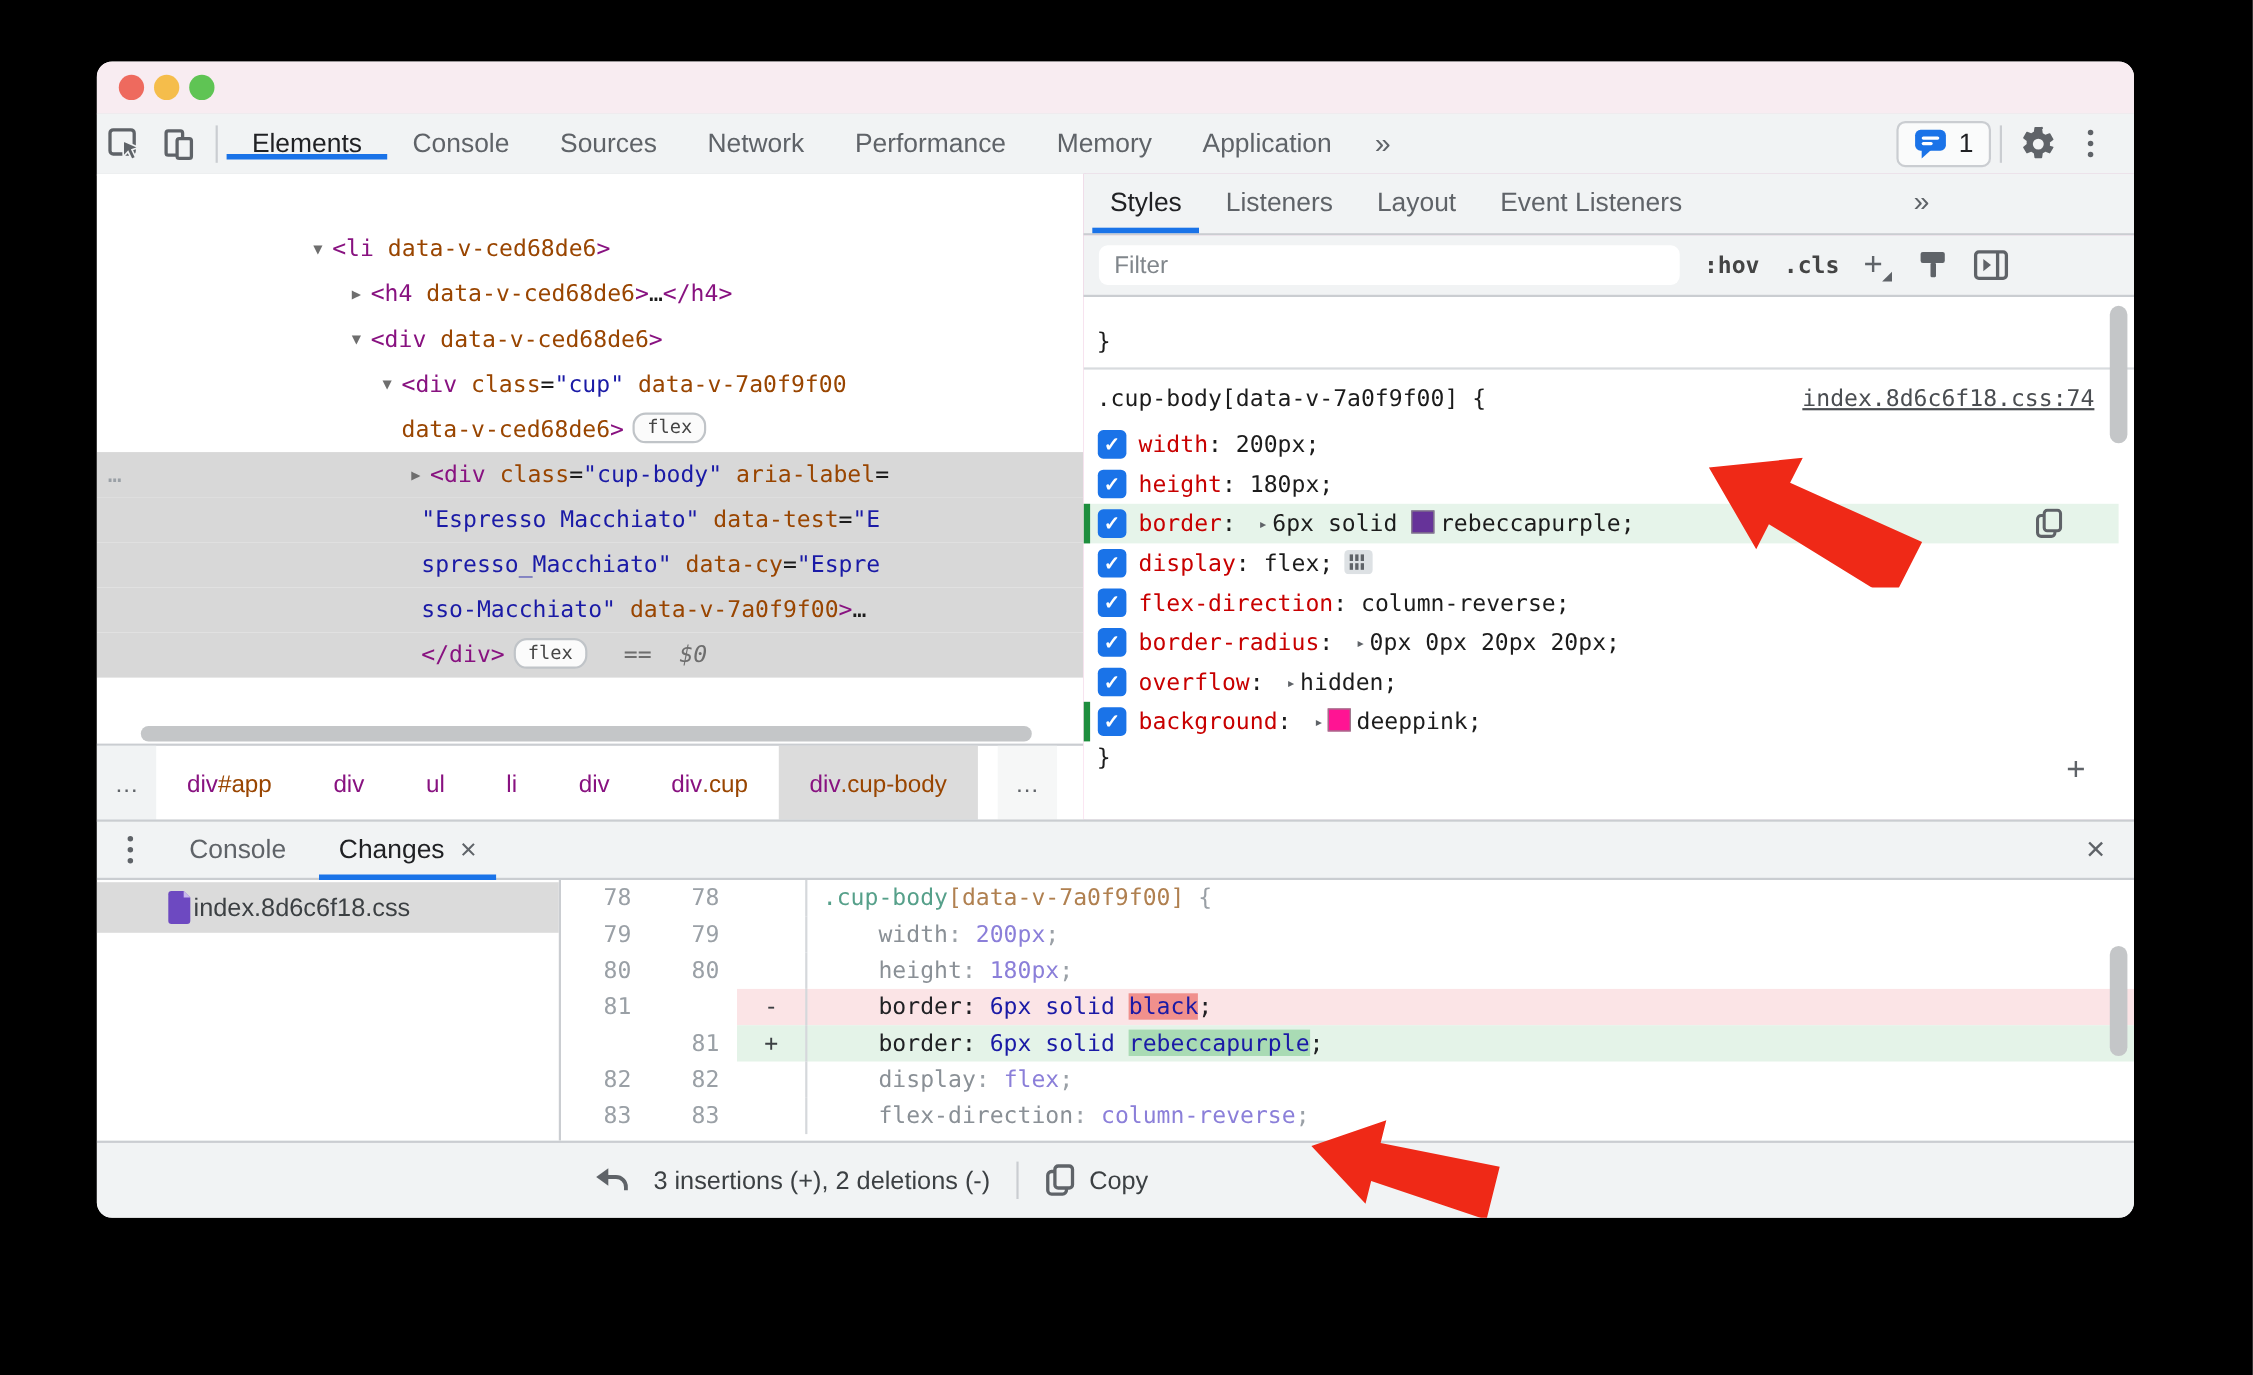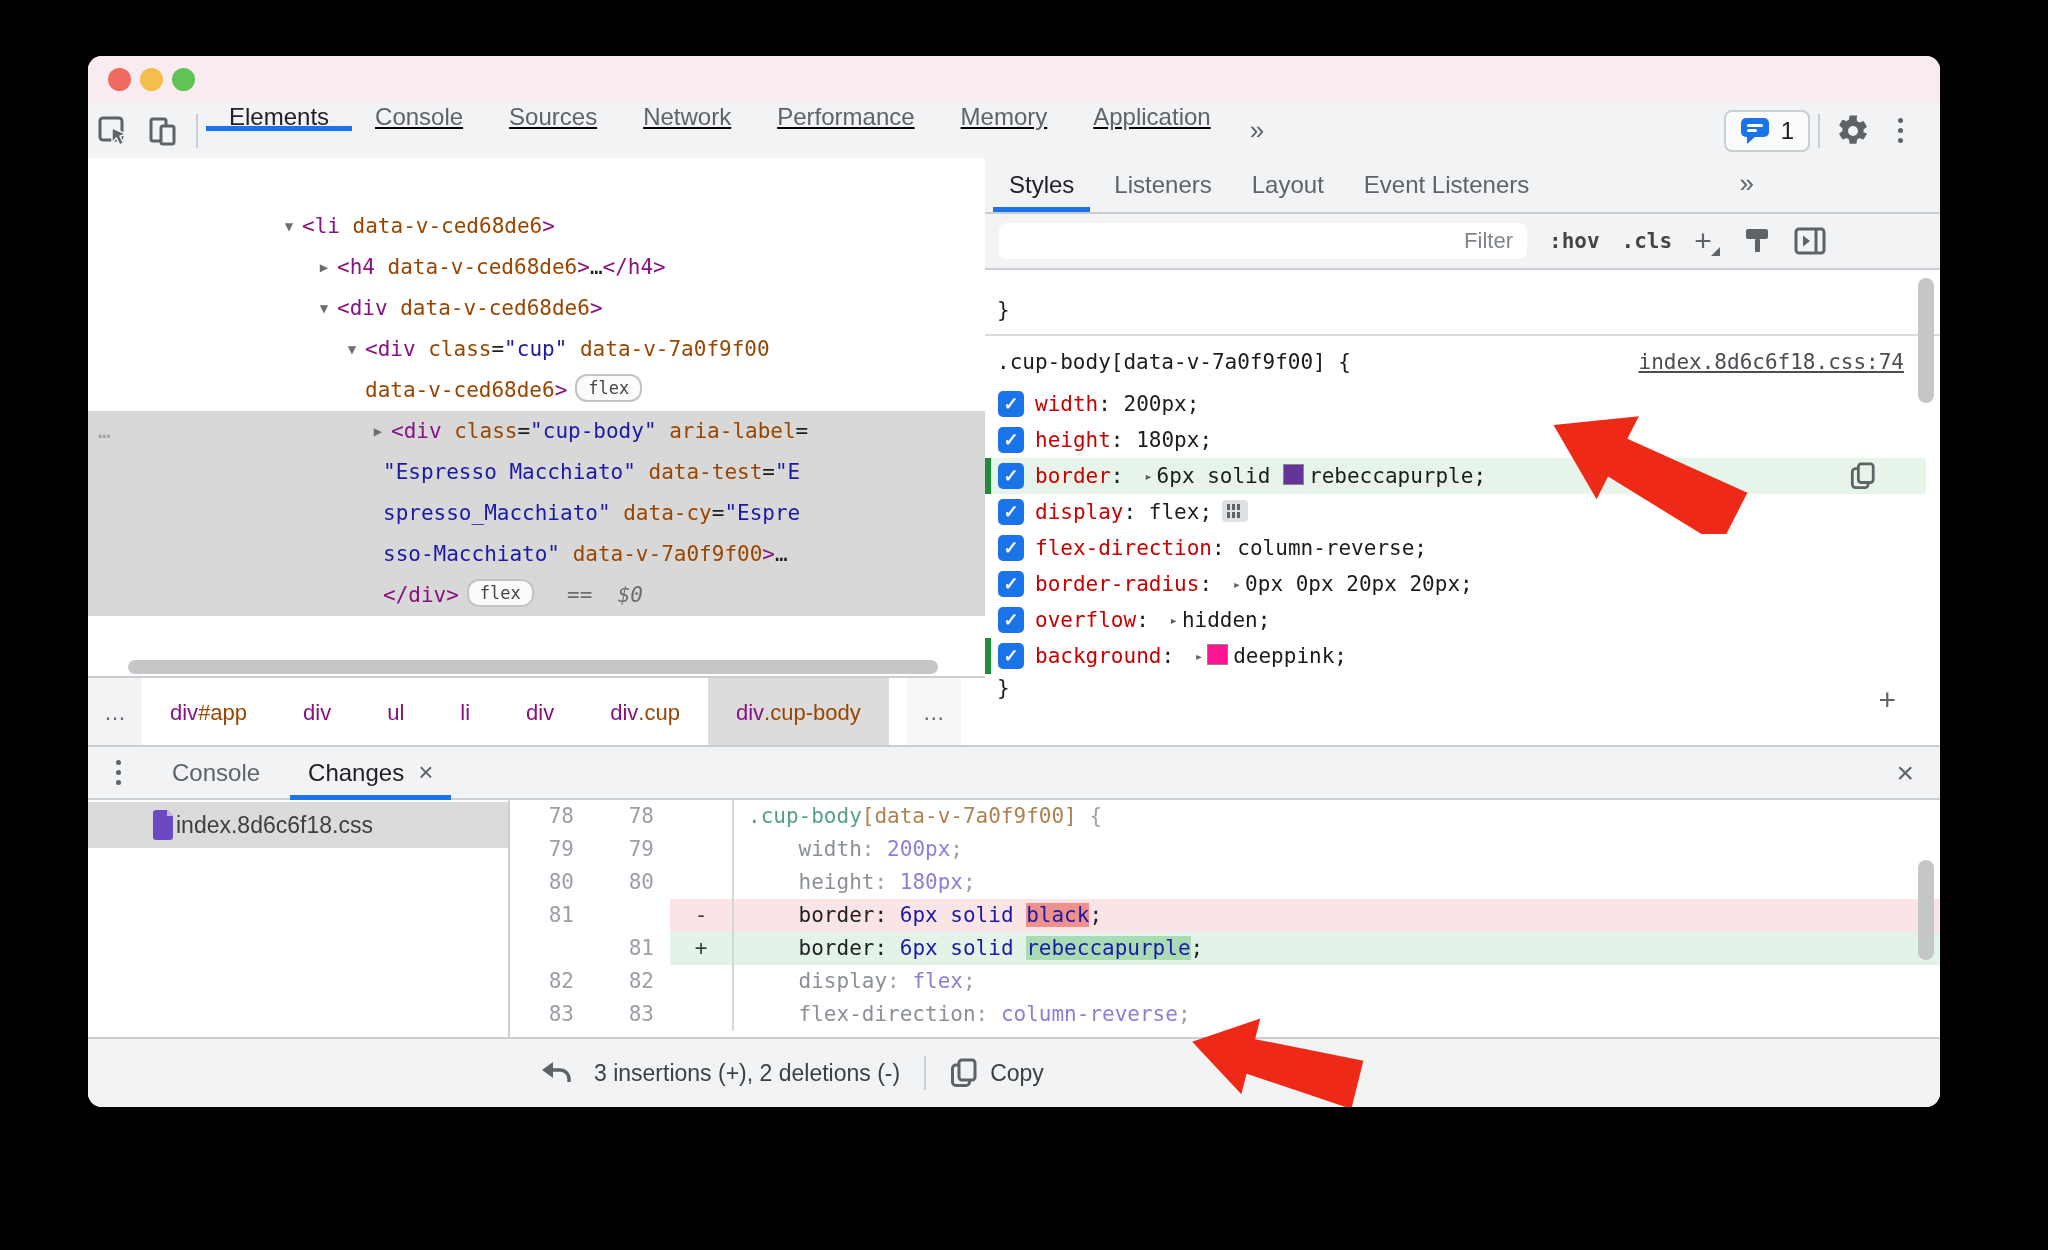--- a/index.html
+++ b/index.html
@@ -11,21 +11,21 @@
   .titlebar{position:absolute;left:0;top:0;width:100%;height:47px;background:#F8ECF1;
             border-bottom:1px solid #E3D4DB;display:flex;align-items:center;justify-content:center;}
   .lights{position:absolute;left:20px;top:12px;display:flex;gap:9px;}
   .light{width:23px;height:23px;border-radius:50%;}
   .title{font-size:26px;font-weight:bold;color:#30262B;}
   
   .toolbar{position:absolute;left:0;top:47px;width:100%;height:55px;background:#F1F3F4;
            border-bottom:2px solid #CACDD1;display:flex;align-items:stretch;}
   .tbicon{display:flex;align-items:center;justify-content:center;width:50px;flex:none;}
   .vdiv{width:2px;height:34px;background:#CACDD1;align-self:center;margin:0 8px;flex:none;}
-  .mtabs{display:flex;align-items:flex-start;text-decoration:underline;}
+  .mtabs{display:flex;align-items:center;}
   .mtab{padding:0 23px;display:flex;align-items:center;font-size:24px;color:#5F6368;position:relative;cursor:default;}
   .mtab.active{color:#202124;}
   .mtab.active::after{content:"";position:absolute;left:0;right:0;bottom:0;height:5px;background:var(--accent);}
   .chev{font-size:26px;color:#5F6368;display:flex;align-items:center;padding:0 16px;}
   .tb-right{margin-left:auto;display:flex;align-items:center;padding-right:18px;}
   .issues-btn{display:flex;align-items:center;gap:10px;border:2px solid #CACDD1;border-radius:8px;
               background:#FAFBFB;height:38px;padding:0 14px;font-size:24px;color:#202124;}
   
   .content{position:absolute;left:0;top:102px;width:100%;height:587px;}
   .elements-panel{position:absolute;left:0;top:0;width:897px;height:587px;background:#fff;border-right:2px solid #CACDD1;}
@@ -53,21 +53,21 @@
   .crumb{padding:0 28px;display:flex;align-items:center;align-self:stretch;}
   .crumb.csel{background:#DCDCDC;}
   
   .styles-panel{position:absolute;left:897px;top:0;width:955px;height:587px;background:#f9a8d4;}
   .stabs{height:56px;background:#F1F3F4;border-bottom:2px solid #CACDD1;display:flex;align-items:stretch;padding-left:4px;box-sizing:border-box;}
   .stab{padding:0 20px;display:flex;align-items:center;font-size:24px;color:#5F6368;position:relative;}
   .stab.active{color:#202124;}
   .stab.active::after{content:"";position:absolute;left:4px;right:4px;bottom:0;height:5px;background:var(--accent);}
   .stoolbar{height:54px;background:#F1F3F4;border-bottom:2px solid #CACDD1;display:flex;align-items:center;padding:0 14px;gap:22px;}
   .sfilter{width:500px;height:36px;border:none;border-radius:8px;background:#fff;font-size:22px;color:#202124;
-           padding:0 14px;outline:none;flex:none;text-align:right;}
+           padding:0 14px;outline:none;flex:none;}
   .sfilter::placeholder{color:#80868B;}
   .ttxt{font-family:"DejaVu Sans Mono",monospace;font-size:21px;font-weight:bold;color:#444;}
   .plusbtn{font-size:30px;color:#5F6368;position:relative;padding-right:8px;}
   .plusbtn::after{content:"";position:absolute;right:0;bottom:2px;border-left:9px solid transparent;border-bottom:9px solid #5F6368;}
   .sbody{position:absolute;left:0;top:112px;width:100%;height:475px;background:#fff;overflow:hidden;}
   .sbrace{font-family:"DejaVu Sans Mono",monospace;font-size:21px;color:#1C1C1C;padding:28px 0 12px 12px;}
   .sdiv{height:2px;background:#D8DBDE;margin:0;}
   .rulehead{display:flex;align-items:center;height:40px;padding:6px 36px 0 12px;font-family:"DejaVu Sans Mono",monospace;font-size:21px;}
   .selector{color:#1C1C1C;}
   .srclink{margin-left:auto;color:#4A4D51;text-decoration:underline;}

